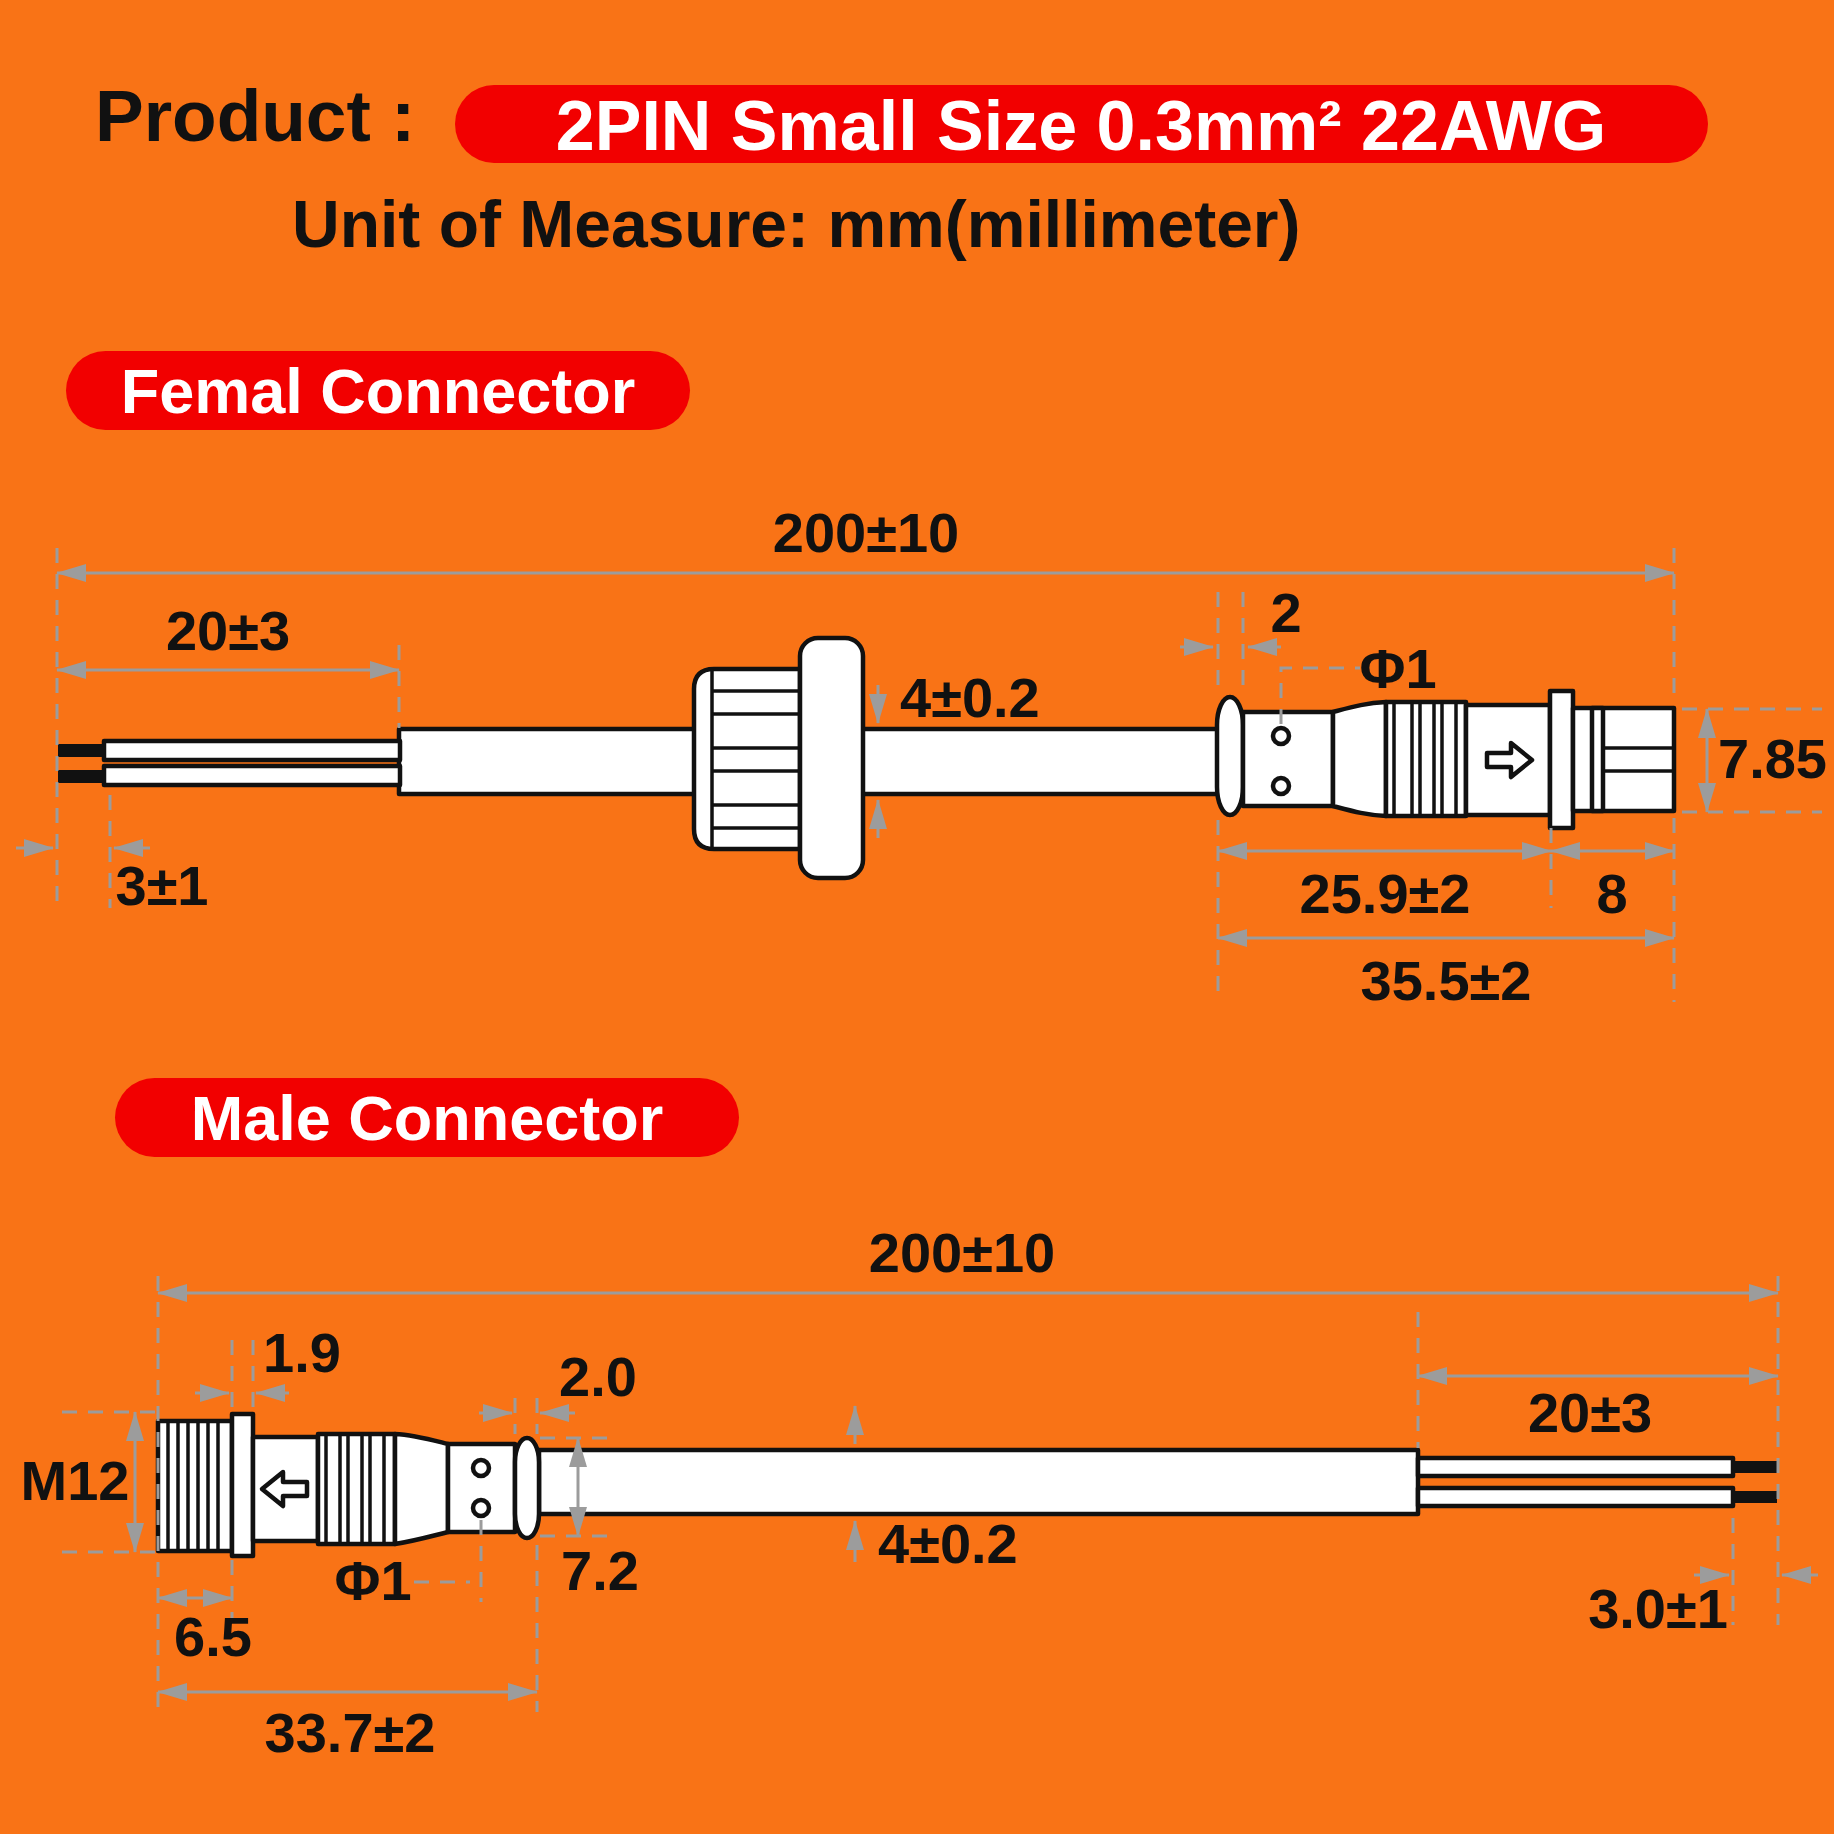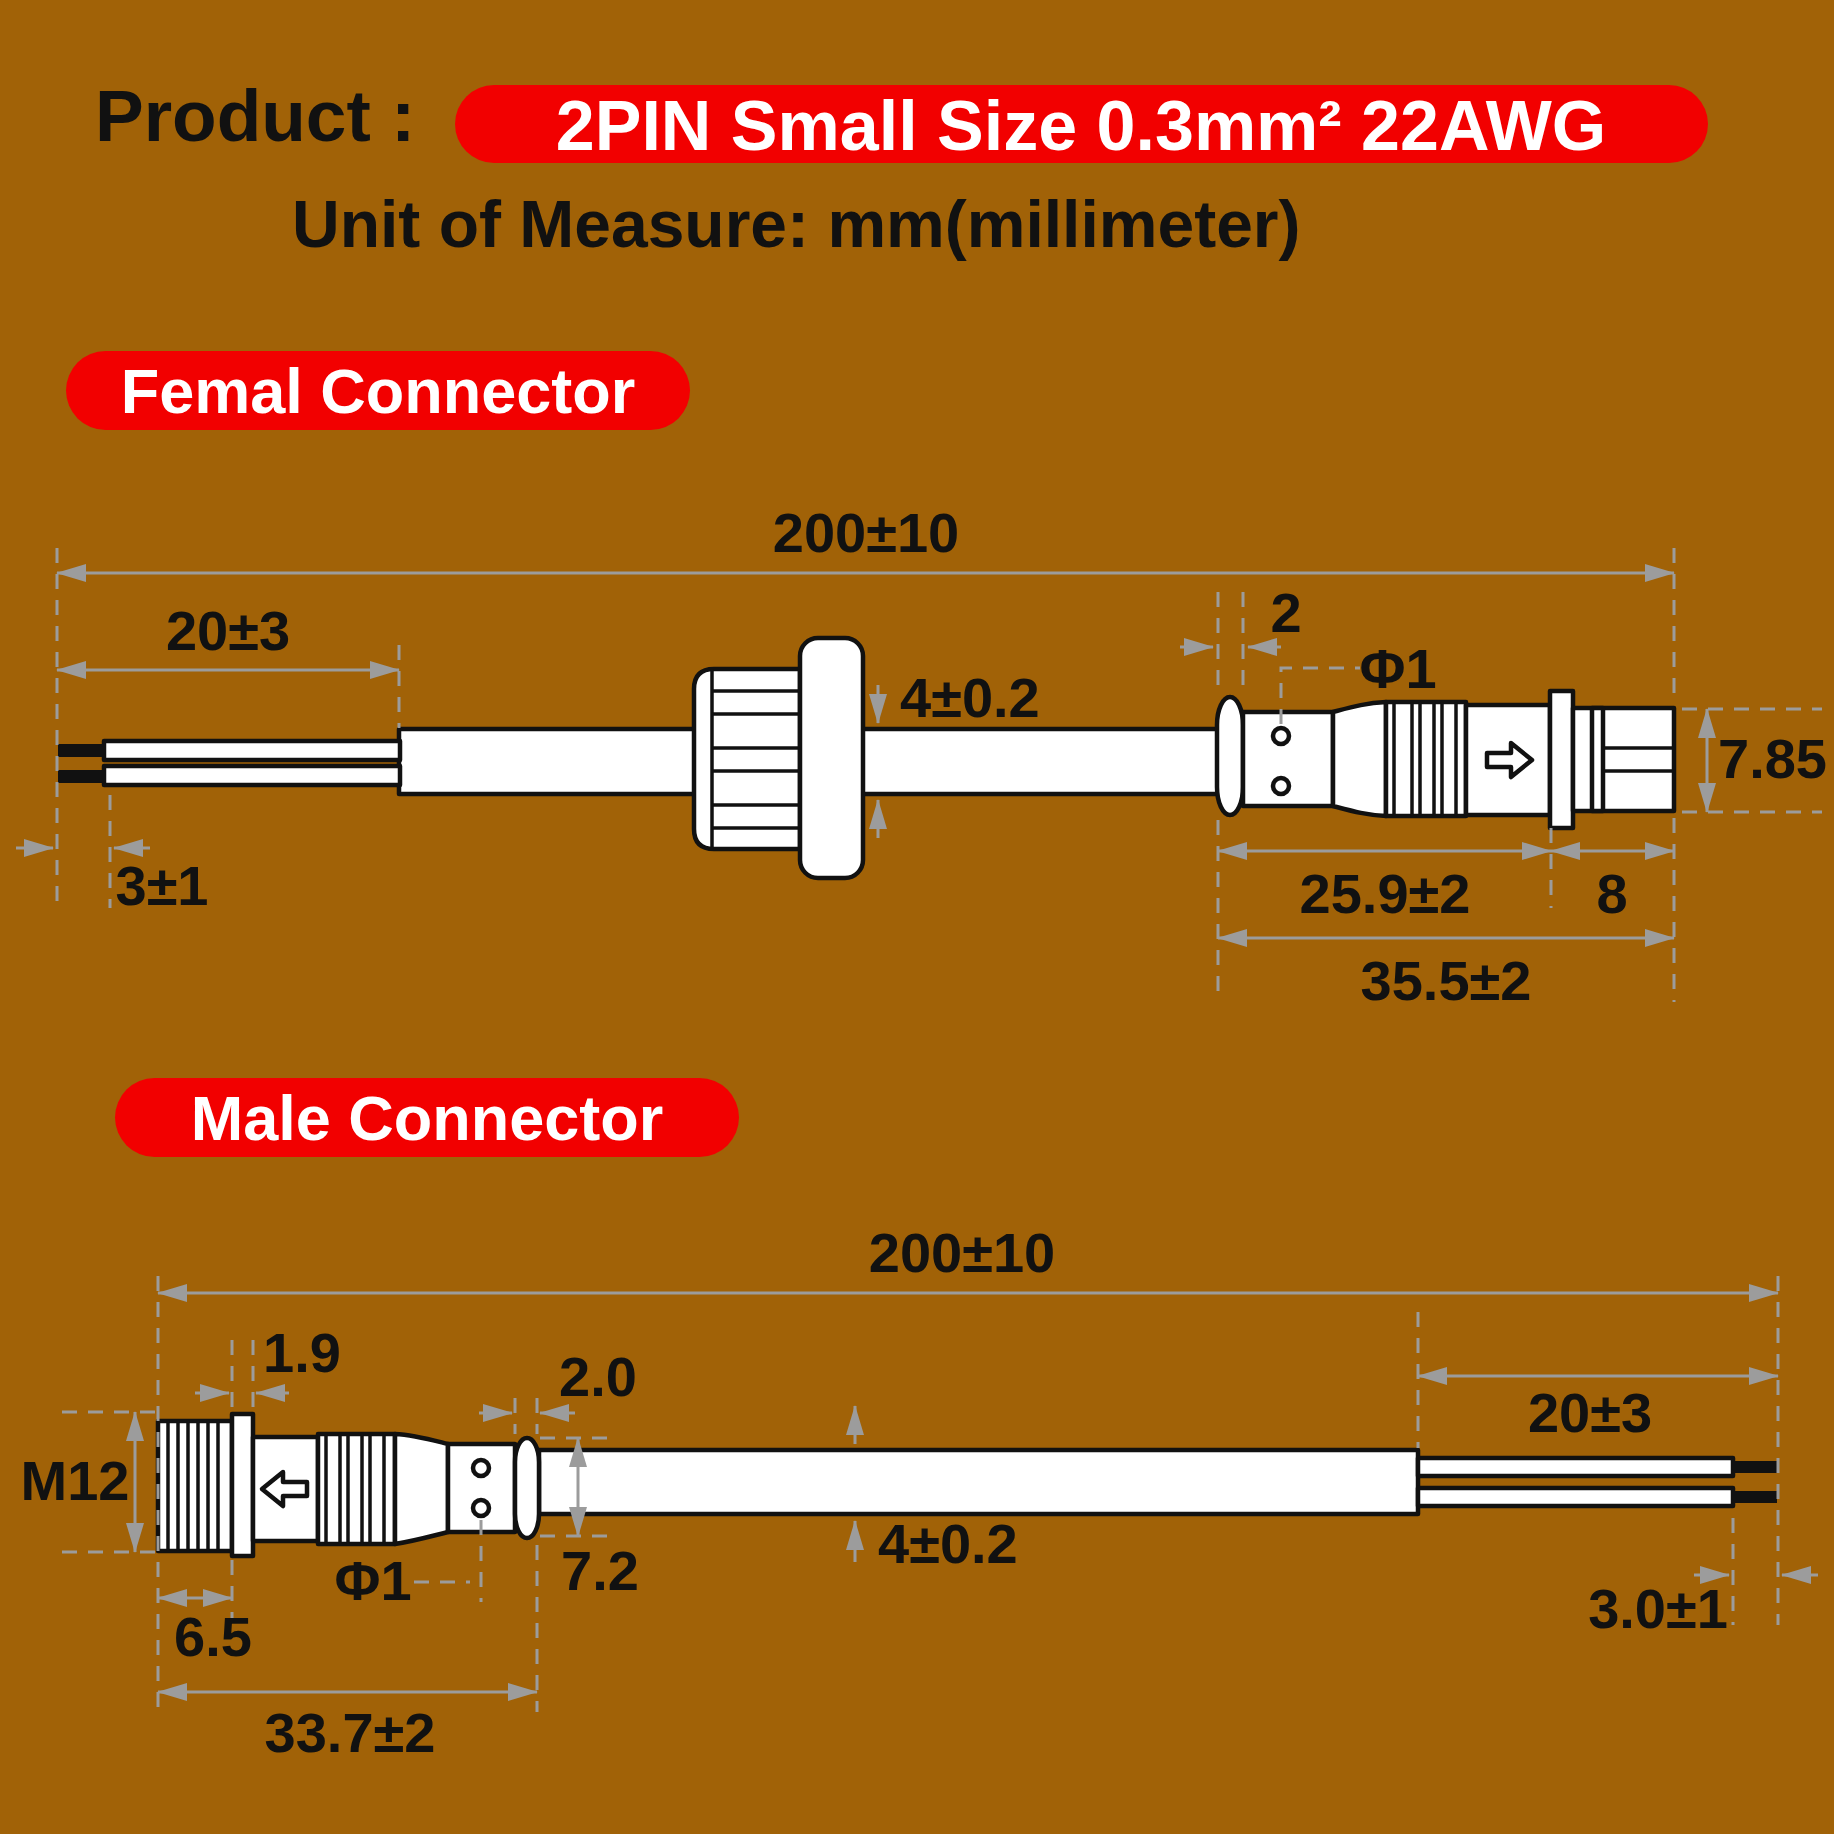--- a/index.html
+++ b/index.html
@@ -1,16 +1,16 @@
 <!DOCTYPE html>
 <html><head>
 <meta charset="utf-8">
 <style>
   html,body{margin:0;padding:0;background:#ffffff;}
-  .stage{width:1834px;height:1834px;position:relative;background:#a16207;overflow:hidden;}
+  .stage{width:1834px;height:1834px;position:relative;background:#f97316;overflow:hidden;}
   svg{display:block;}
   text{font-family:"Liberation Sans","DejaVu Sans",sans-serif;font-weight:700;fill:#111;}
   .t-prefix{font-size:73px;}
   .t-badge{font-size:70px;fill:#ffffff;}
   .t-unit{font-size:66px;}
   .t-section{font-size:63px;fill:#ffffff;}
   .dim{font-size:56px;}
   .ol{fill:#ffffff;stroke:#111;stroke-width:4.5;stroke-linejoin:round;}
   .ol2{fill:none;stroke:#111;stroke-width:3.5;}
   .blk{fill:#111;stroke:none;}

